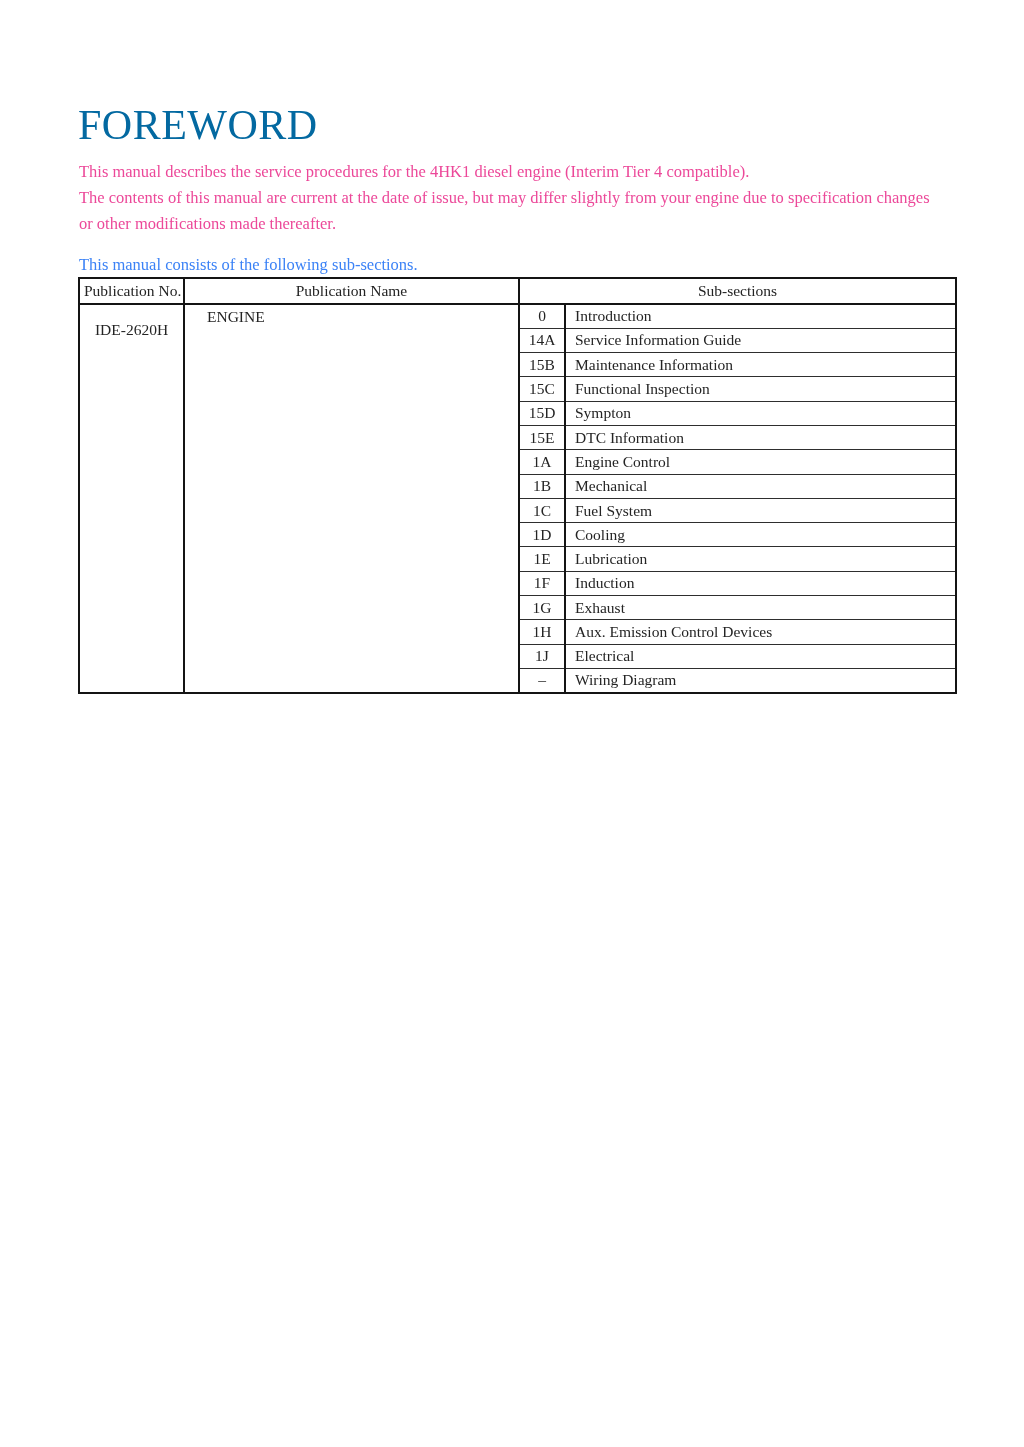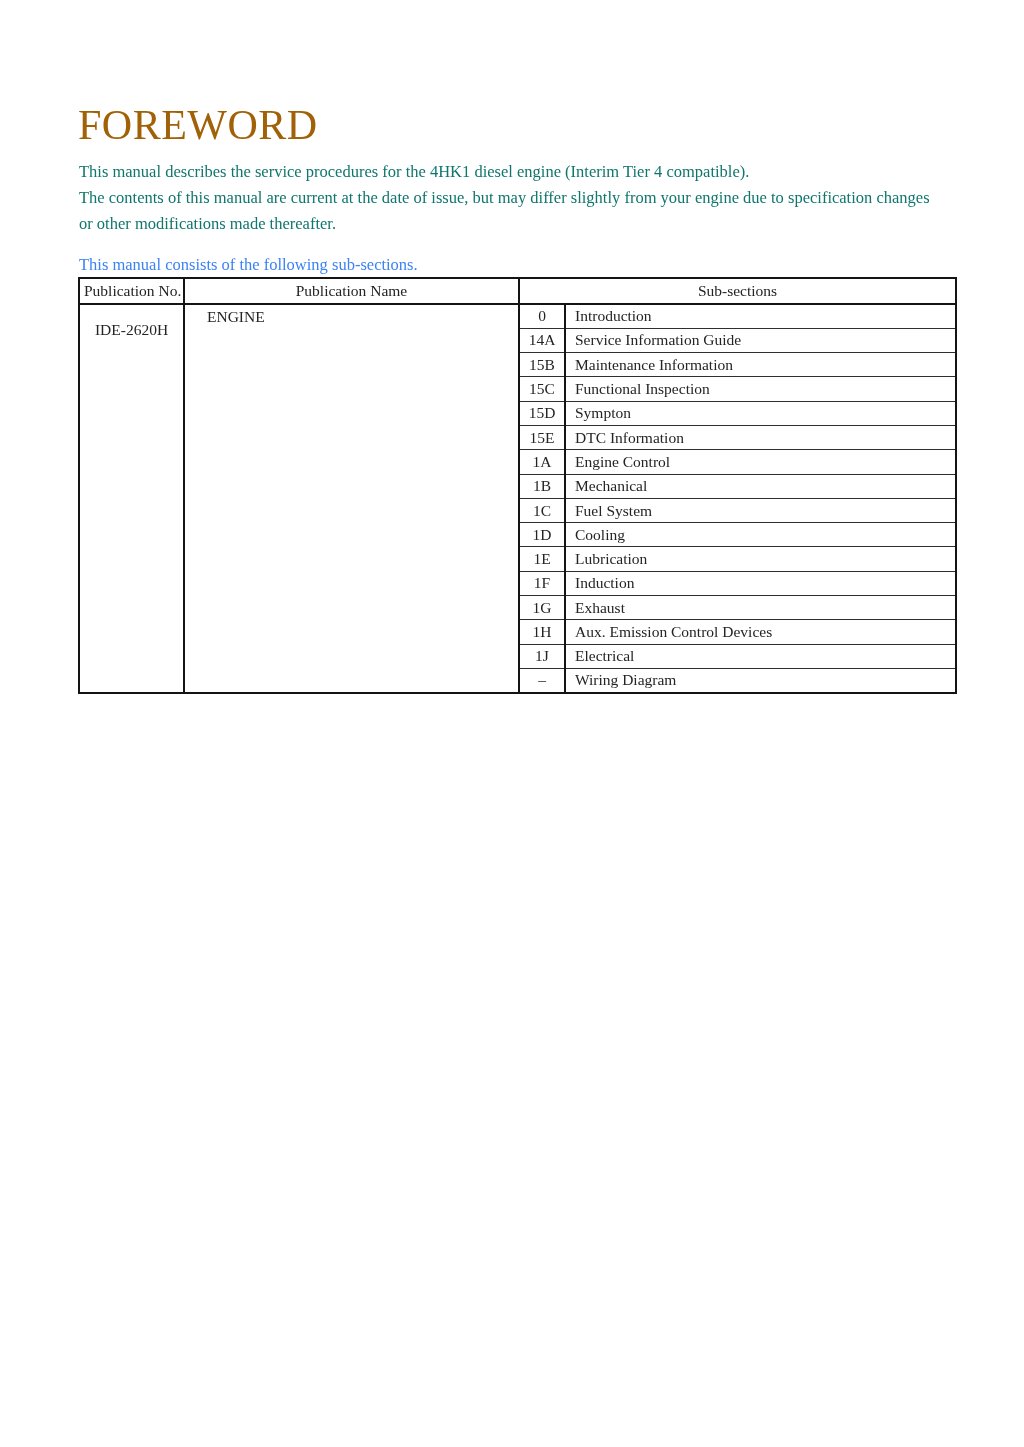--- a/index.html
+++ b/index.html
@@ -13,26 +13,26 @@
     background:#ffffff;
     position:relative;
     font-family:"Liberation Serif","DejaVu Serif",serif;
     color:var(--ink);
     -webkit-font-smoothing:antialiased;
   }
   .page{position:absolute;inset:0;background:#ffffff;}
   .doc-title{
     position:absolute;left:78px;top:102px;
     margin:0;font-size:42px;line-height:1.1;
-    font-weight:400;letter-spacing:0.5px;color:#a16207;
+    font-weight:400;letter-spacing:0.5px;color:#0369a1;
     white-space:nowrap;
   }
   .paragraphs{
     position:absolute;left:79px;top:159px;
-    font-size:16.5px;line-height:26px;color:#0f766e;
+    font-size:16.5px;line-height:26px;color:#ec4899;
   }
   .para-line{white-space:nowrap;}
   .table-intro{
     position:absolute;left:79px;top:252px;
     font-size:16.5px;line-height:25px;color:#3b82f6;
     white-space:nowrap;
   }
   table.pub-table{
     position:absolute;left:78px;top:277px;
     width:877px;

